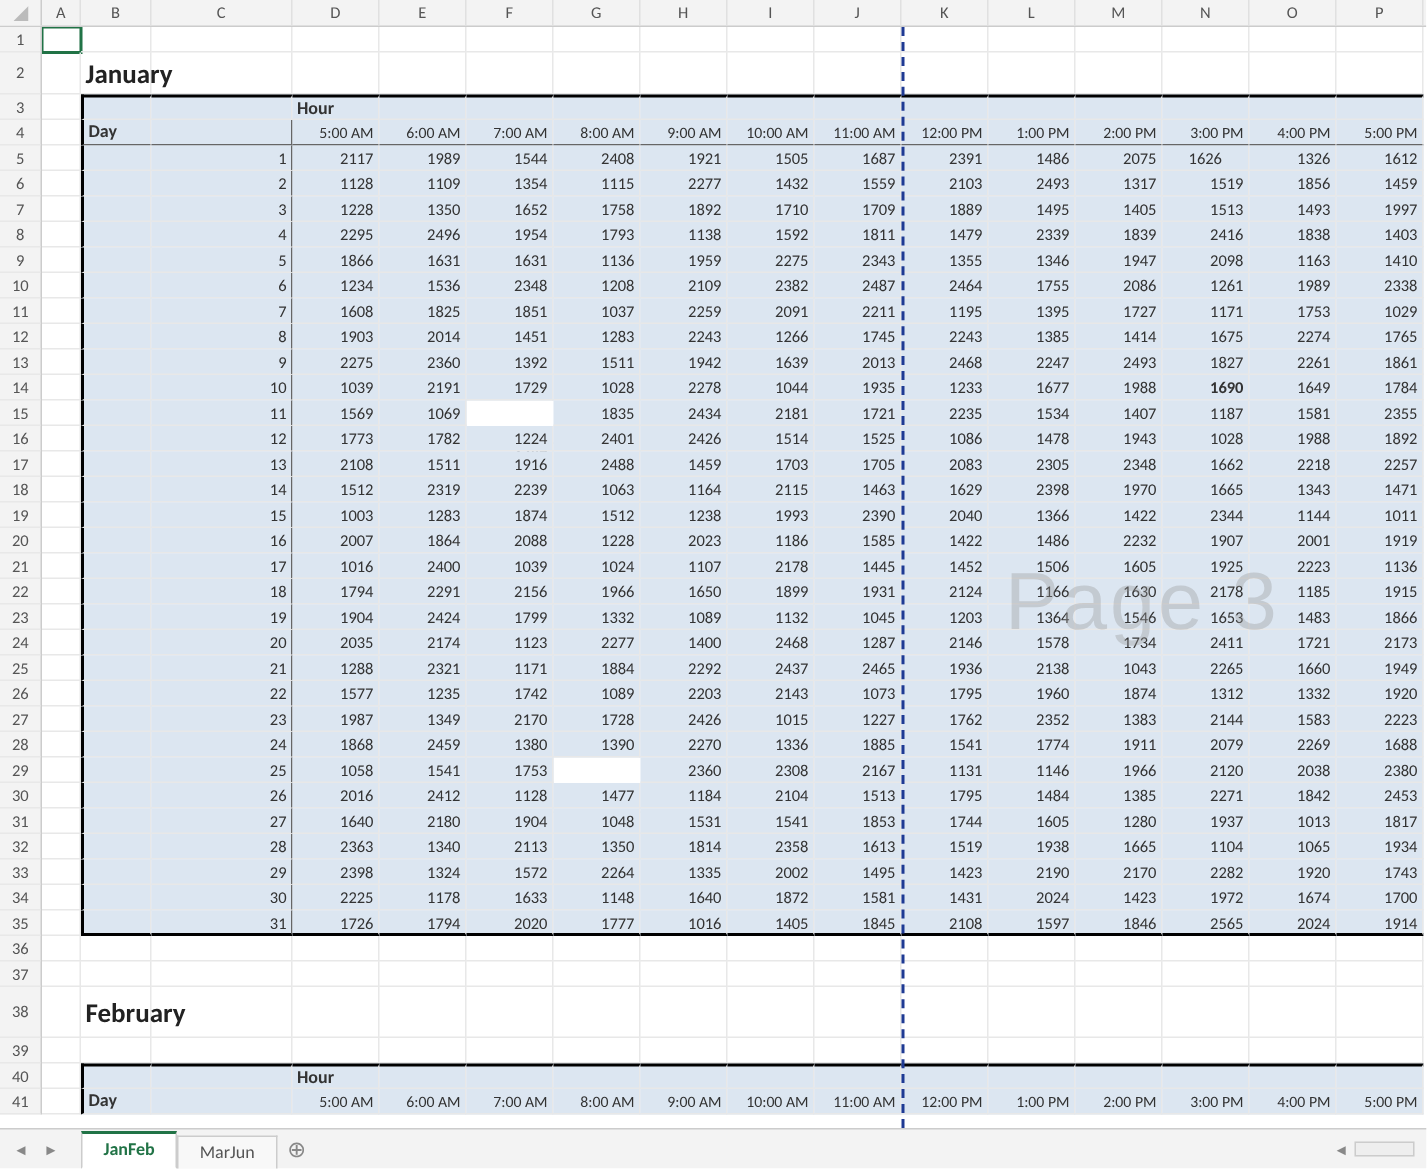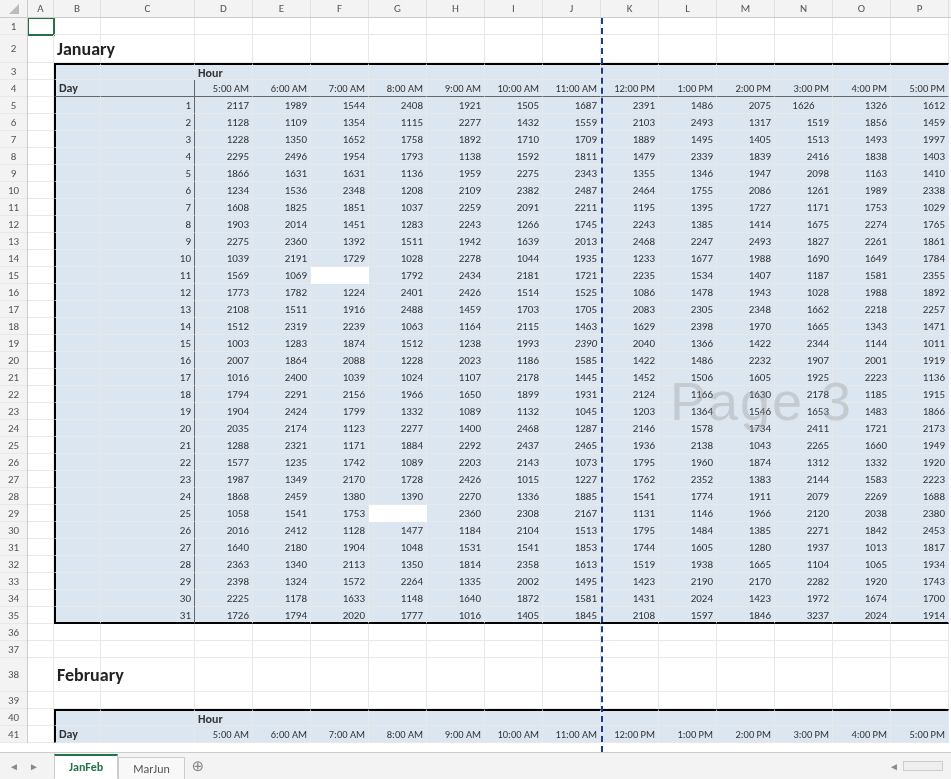--- a/index.html
+++ b/index.html
@@ -505,32 +505,32 @@
           <div class="cell cD blue-bg num" style="width: 58px;">1039</div>
           <div class="cell cE blue-bg num" style="width: 58px;">2191</div>
           <div class="cell cF blue-bg num" style="width: 58px;">1729</div>
           <div class="cell cG blue-bg num" style="width: 58px;">1028</div>
           <div class="cell cH blue-bg num" style="width: 58px;">2278</div>
           <div class="cell cI blue-bg num" style="width: 58px;">1044</div>
           <div class="cell cJ blue-bg num" style="width: 58px;">1935</div>
           <div class="cell cK blue-bg num" style="width: 58px;">1233</div>
           <div class="cell cL blue-bg num" style="width: 58px;">1677</div>
           <div class="cell cM blue-bg num" style="width: 58px;">1988</div>
-          <div class="cell cN blue-bg num" style="width: 58px;">1690</div>
+          <div class="cell cN blue-bg num" style="width: 58px; font-weight: bold;">1690</div>
           <div class="cell cO blue-bg num" style="width: 58px;">1649</div>
           <div class="cell cP blue-bg num" style="width: 58px;">1784</div>
         </div>
         <div class="row " data-row="15">
           <div class="cell cA" style="width: 26px;"></div>
           <div class="cell cB blue-bg outer-left-first" style="width: 47px;"></div>
           <div class="cell cC blue-bg thick-right num" style="width: 94px;">11</div>
           <div class="cell cD blue-bg num" style="width: 58px;">1569</div>
           <div class="cell cE blue-bg num" style="width: 58px;">1069</div>
           <div class="cell cF blue-bg num" style="width: 58px; margin-top: 28px;">1487</div>
-          <div class="cell cG blue-bg num" style="width: 58px;">1792</div>
+          <div class="cell cG blue-bg num" style="width: 58px;">1835</div>
           <div class="cell cH blue-bg num" style="width: 58px;">2434</div>
           <div class="cell cI blue-bg num" style="width: 58px;">2181</div>
           <div class="cell cJ blue-bg num" style="width: 58px;">1721</div>
           <div class="cell cK blue-bg num" style="width: 58px;">2235</div>
           <div class="cell cL blue-bg num" style="width: 58px;">1534</div>
           <div class="cell cM blue-bg num" style="width: 58px;">1407</div>
           <div class="cell cN blue-bg num" style="width: 58px;">1187</div>
           <div class="cell cO blue-bg num" style="width: 58px;">1581</div>
           <div class="cell cP blue-bg num" style="width: 58px;">2355</div>
         </div>
@@ -591,21 +591,21 @@
         <div class="row " data-row="19">
           <div class="cell cA" style="width: 26px;"></div>
           <div class="cell cB blue-bg outer-left-first" style="width: 47px;"></div>
           <div class="cell cC blue-bg thick-right num" style="width: 94px;">15</div>
           <div class="cell cD blue-bg num" style="width: 58px;">1003</div>
           <div class="cell cE blue-bg num" style="width: 58px;">1283</div>
           <div class="cell cF blue-bg num" style="width: 58px;">1874</div>
           <div class="cell cG blue-bg num" style="width: 58px;">1512</div>
           <div class="cell cH blue-bg num" style="width: 58px;">1238</div>
           <div class="cell cI blue-bg num" style="width: 58px;">1993</div>
-          <div class="cell cJ blue-bg num" style="width: 58px; font-style: italic;">2390</div>
+          <div class="cell cJ blue-bg num" style="width: 58px;">2390</div>
           <div class="cell cK blue-bg num" style="width: 58px;">2040</div>
           <div class="cell cL blue-bg num" style="width: 58px;">1366</div>
           <div class="cell cM blue-bg num" style="width: 58px;">1422</div>
           <div class="cell cN blue-bg num" style="width: 58px;">2344</div>
           <div class="cell cO blue-bg num" style="width: 58px;">1144</div>
           <div class="cell cP blue-bg num" style="width: 58px;">1011</div>
         </div>
         <div class="row " data-row="20">
           <div class="cell cA" style="width: 26px;"></div>
           <div class="cell cB blue-bg outer-left-first" style="width: 47px;"></div>
@@ -883,21 +883,21 @@
           <div class="cell cD blue-bg num" style="width: 58px; border-bottom: 2px solid rgb(0, 0, 0);">1726</div>
           <div class="cell cE blue-bg num" style="width: 58px; border-bottom: 2px solid rgb(0, 0, 0);">1794</div>
           <div class="cell cF blue-bg num" style="width: 58px; border-bottom: 2px solid rgb(0, 0, 0);">2020</div>
           <div class="cell cG blue-bg num" style="width: 58px; border-bottom: 2px solid rgb(0, 0, 0);">1777</div>
           <div class="cell cH blue-bg num" style="width: 58px; border-bottom: 2px solid rgb(0, 0, 0);">1016</div>
           <div class="cell cI blue-bg num" style="width: 58px; border-bottom: 2px solid rgb(0, 0, 0);">1405</div>
           <div class="cell cJ blue-bg num" style="width: 58px; border-bottom: 2px solid rgb(0, 0, 0);">1845</div>
           <div class="cell cK blue-bg num" style="width: 58px; border-bottom: 2px solid rgb(0, 0, 0);">2108</div>
           <div class="cell cL blue-bg num" style="width: 58px; border-bottom: 2px solid rgb(0, 0, 0);">1597</div>
           <div class="cell cM blue-bg num" style="width: 58px; border-bottom: 2px solid rgb(0, 0, 0);">1846</div>
-          <div class="cell cN blue-bg num" style="width: 58px; border-bottom: 2px solid rgb(0, 0, 0);">3237</div>
+          <div class="cell cN blue-bg num" style="width: 58px; border-bottom: 2px solid rgb(0, 0, 0);">2565</div>
           <div class="cell cO blue-bg num" style="width: 58px; border-bottom: 2px solid rgb(0, 0, 0);">2024</div>
           <div class="cell cP blue-bg num" style="width: 58px; border-bottom: 2px solid rgb(0, 0, 0);">1914</div>
         </div>
         <div class="row " data-row="36">
           <div class="cell cA" style="width: 26px;"></div>
           <div class="cell cB" style="width: 47px;"></div>
           <div class="cell cC" style="width: 94px;"></div>
           <div class="cell cD" style="width: 58px;"></div>
           <div class="cell cE" style="width: 58px;"></div>
           <div class="cell cF" style="width: 58px;"></div>

